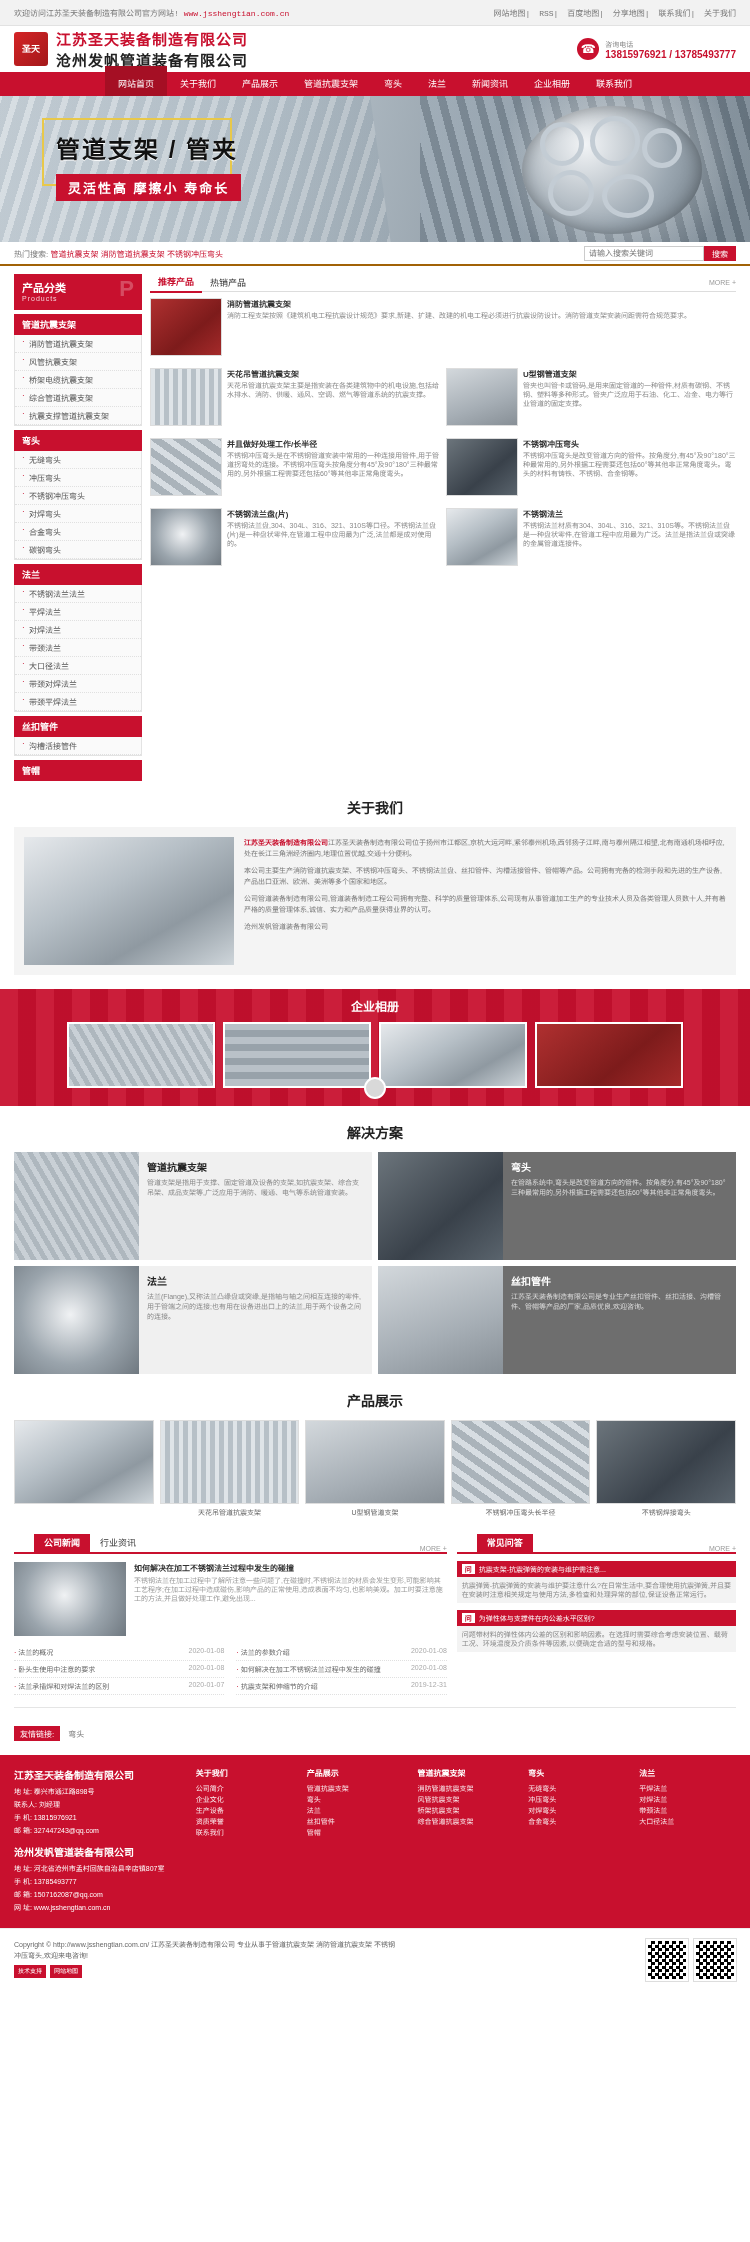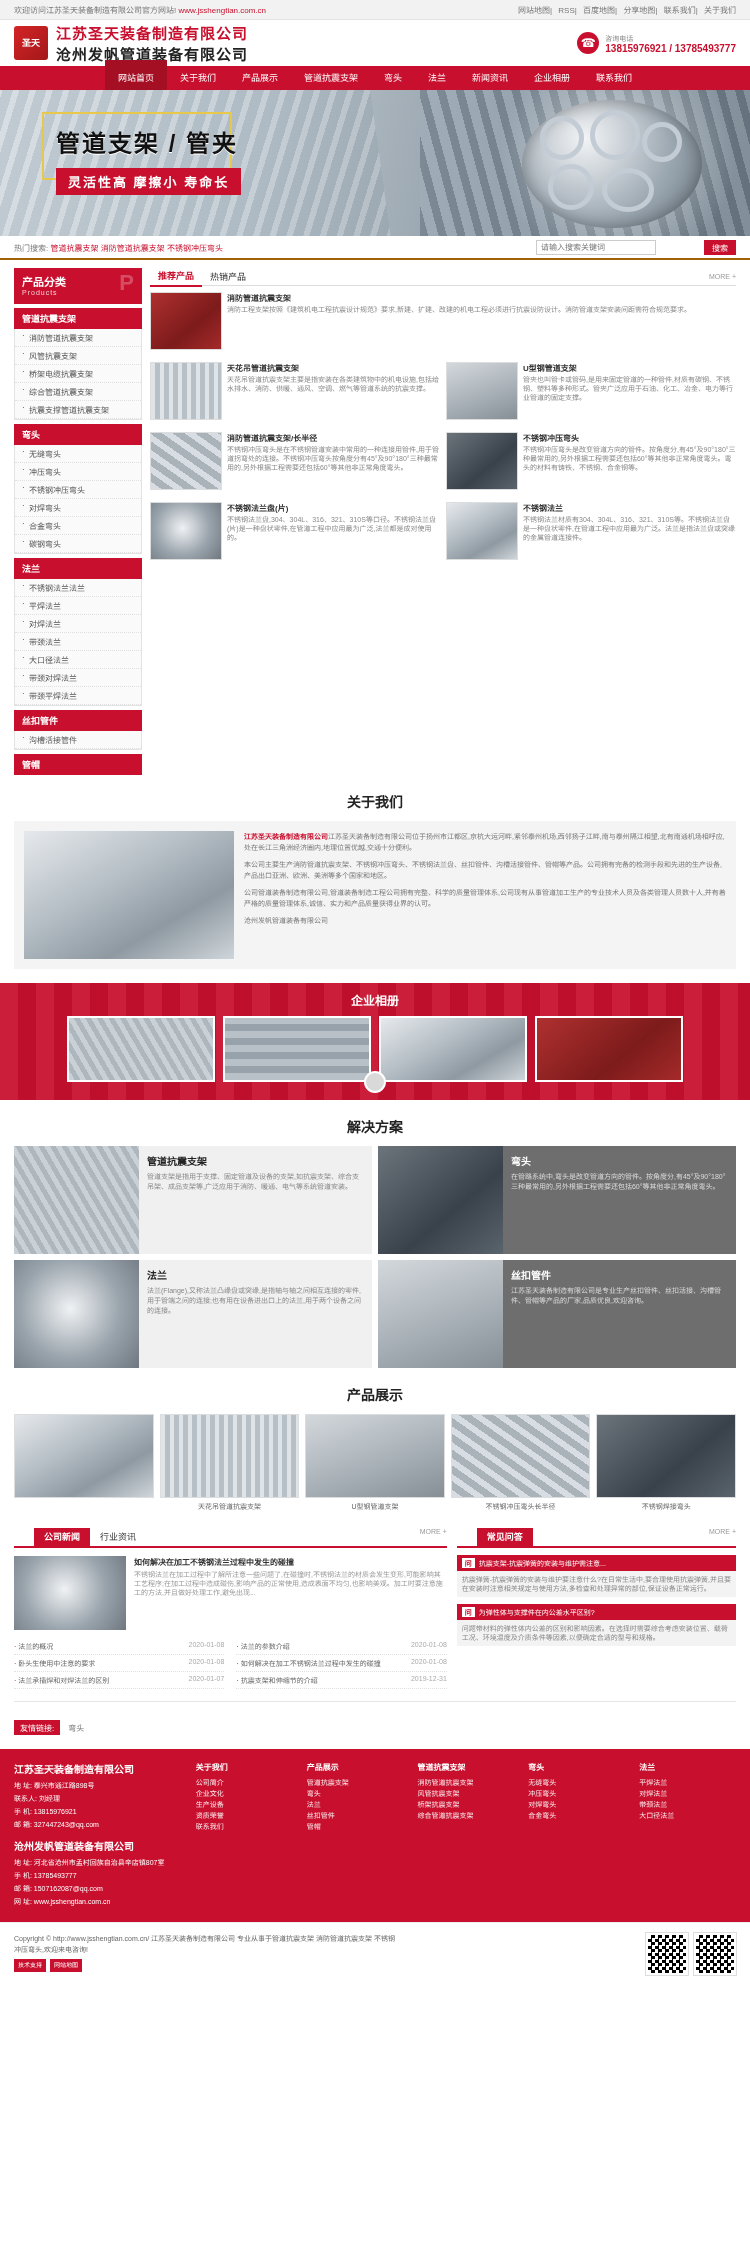--- a/index.html
+++ b/index.html
@@ -8,23 +8,23 @@
     width:750px;
     font-family:"Liberation Sans","DejaVu Sans",sans-serif;
     font-size:11px;
     color:#333;
     background:#fff;
   }
   .wrap { width:750px; margin:0 auto; position:relative; }
 
   
   .topbar {
-    height:20px; background:#f2f2f2; border-bottom:1px solid #e2e2e2;
+    height:26px; background:#f2f2f2; border-bottom:1px solid #e2e2e2;
     display:flex; align-items:center; justify-content:space-between;
-    padding:0 14px; font-size:8px; color:#777;
+    padding:0 14px; font-size:8px; color:#777;font-family:Liberation Mono, monospace;
   }
   .topbar .links span { margin-left:4px; }
 
   
   .header {
     height:46px; background:#fff; display:flex; align-items:center;
     padding:0 14px; justify-content:space-between;
   }
   .logo-block { display:flex; align-items:center; gap:8px; }
   .logo-mark {
@@ -102,21 +102,21 @@
   .bc4{ left:26px; top:64px; width:46px; height:46px;}
   .bc5{ left:80px; top:68px; width:52px; height:44px;}
 
   
   .searchrow {
     height:24px; background:#fff; border-bottom:2px solid #a16207;
     display:flex; align-items:center; justify-content:space-between; padding:0 14px;
     font-size:8px; color:#777;
   }
   .searchrow .keywords b { color:#c8102e; font-weight:normal; }
-  .searchbox { display:flex; align-items:center;gap:48px; }
+  .searchbox { display:flex; align-items:center; }
   .searchbox input {
     width:120px; height:15px; border:1px solid #ccc; font-size:8px; padding:0 4px;
     outline:none; color:#999;
   }
   .searchbox button {
     height:15px; border:none; background:#c8102e; color:#fff; font-size:8px;
     padding:0 8px; cursor:pointer;
   }
 
   
@@ -226,21 +226,21 @@
   .showcase { margin:0 14px; display:flex; gap:6px; }
   .show-item { flex:1; }
   .show-item .img { width:100%; height:84px; border:1px solid #ddd; }
   .show-item .cap { text-align:center; font-size:7px; color:#666; padding:3px 0; }
 
   
   .newswrap { margin:14px 14px 0; display:flex; gap:10px; }
   .news-left { flex:1.55; }
   .news-right { flex:1; }
   .news-tabs {
-    display:flex; align-items:flex-start; border-bottom:2px solid #c8102e; height:20px; font-size:9px;padding-left:20px;
+    display:flex; align-items:flex-end; border-bottom:2px solid #c8102e; height:20px; font-size:9px;padding-left:20px;
   }
   .news-tabs .t { padding:0 10px; line-height:18px; }
   .news-tabs .t.active { background:#c8102e; color:#fff; font-weight:bold; }
   .news-tabs .more { margin-left:auto; font-size:7px; color:#999; }
   .news-feature { display:flex; gap:8px; margin-top:8px; }
   .news-feature .img { width:112px; height:74px; flex:0 0 112px; }
   .news-feature .body h4 { margin:0 0 3px; font-size:8px; color:#333; font-weight:bold; }
   .news-feature .body p { margin:0; font-size:7px; color:#999; line-height:9px; }
   .news-cols { display:flex; gap:12px; margin-top:8px; }
   .news-col { flex:1; }
@@ -456,21 +456,21 @@
             </div>
           </div>
         </div>
 
         <div class="prod-row">
           <div class="prod-item">
             <div class="prod-thumb">
                 <div class="ph ph-elbow"></div>
               </div>
             <div class="prod-info">
-              <h4>消防管道抗震支架/长半径</h4>
+              <h4>并且做好处理工作/长半径</h4>
               <p>不锈钢冲压弯头是在不锈钢管道安装中常用的一种连接用管件,用于管道拐弯处的连接。不锈钢冲压弯头按角度分有45°及90°180°三种最常用的,另外根据工程需要还包括60°等其他非正常角度弯头。</p>
             </div>
           </div>
           <div class="prod-item">
             <div class="prod-thumb">
                 <div class="ph ph-dark"></div>
               </div>
             <div class="prod-info">
               <h4>不锈钢冲压弯头</h4>
               <p>不锈钢冲压弯头是改变管道方向的管件。按角度分,有45°及90°180°三种最常用的,另外根据工程需要还包括60°等其他非正常角度弯头。弯头的材料有铸铁、不锈钢、合金钢等。</p>

